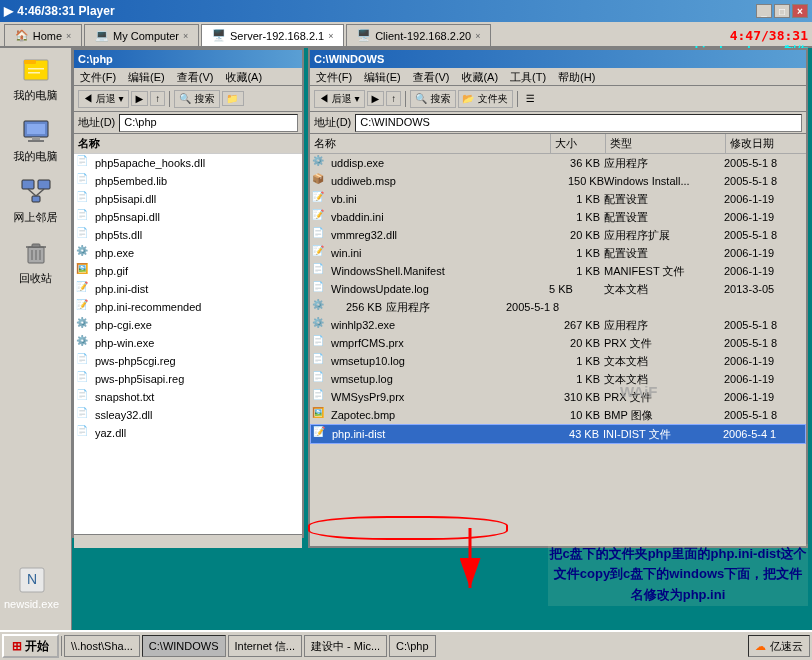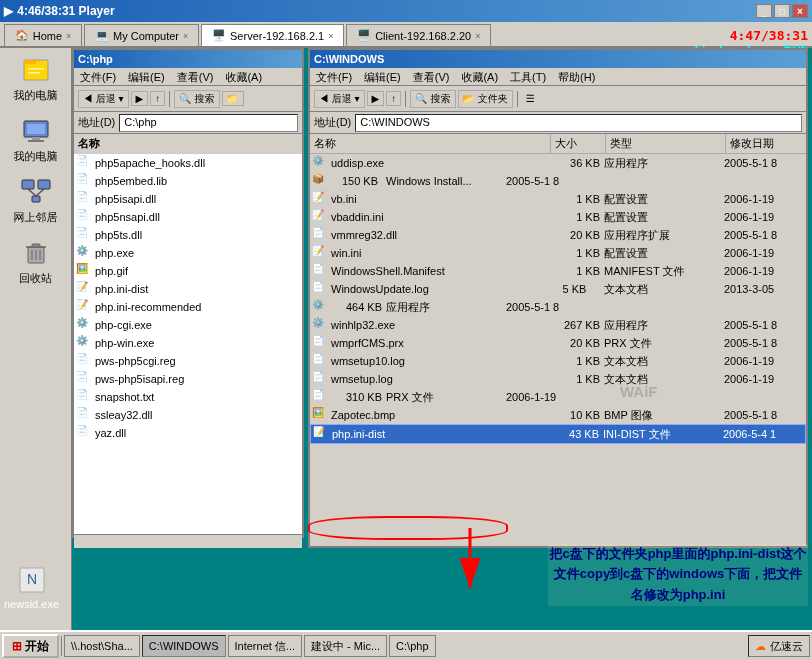--- a/index.html
+++ b/index.html
@@ -276,21 +276,22 @@
       <div id="right-files-container">
           <div style="display: flex; align-items: center; padding: 1px 2px; font-size: 11px; cursor: pointer;">
             <span style="width: 16px; height: 16px; margin-right: 3px; font-size: 10px; flex-shrink: 0;">⚙️</span>
             <span style="flex: 3 1 0%; overflow: hidden; text-overflow: ellipsis; white-space: nowrap;">uddisp.exe</span>
             <span style="width: 55px; text-align: right; padding-right: 4px;">36 KB</span>
             <span style="width: 120px; overflow: hidden; text-overflow: ellipsis; white-space: nowrap;">应用程序</span>
             <span style="width: 80px; white-space: nowrap;">2005-5-1 8</span>
           </div>
           <div style="display: flex; align-items: center; padding: 1px 2px; font-size: 11px; cursor: pointer;">
             <span style="width: 16px; height: 16px; margin-right: 3px; font-size: 10px; flex-shrink: 0;">📦</span>
-            <span style="width: 55px; text-align: right; padding-right: 8px;">150 KB</span>
+            <span style="flex: 3 1 0%; overflow: hidden; text-overflow: ellipsis; white-space: nowrap;">uddiweb.msp</span>
+            <span style="width: 55px; text-align: right; padding-right: 0;">150 KB</span>
             <span style="width: 120px; overflow: hidden; text-overflow: ellipsis; white-space: nowrap;">Windows Install...</span>
             <span style="width: 80px; white-space: nowrap;">2005-5-1 8</span>
           </div>
           <div style="display: flex; align-items: center; padding: 1px 2px; font-size: 11px; cursor: pointer;">
             <span style="width: 16px; height: 16px; margin-right: 3px; font-size: 10px; flex-shrink: 0;">📝</span>
             <span style="flex: 3 1 0%; overflow: hidden; text-overflow: ellipsis; white-space: nowrap;">vb.ini</span>
             <span style="width: 55px; text-align: right; padding-right: 4px;">1 KB</span>
             <span style="width: 120px; overflow: hidden; text-overflow: ellipsis; white-space: nowrap;">配置设置</span>
             <span style="width: 80px; white-space: nowrap;">2006-1-19</span>
           </div>
@@ -318,27 +319,27 @@
           <div style="display: flex; align-items: center; padding: 1px 2px; font-size: 11px; cursor: pointer;">
             <span style="width: 16px; height: 16px; margin-right: 3px; font-size: 10px; flex-shrink: 0;">📄</span>
             <span style="flex: 3 1 0%; overflow: hidden; text-overflow: ellipsis; white-space: nowrap;">WindowsShell.Manifest</span>
             <span style="width: 55px; text-align: right; padding-right: 4px;">1 KB</span>
             <span style="width: 120px; overflow: hidden; text-overflow: ellipsis; white-space: nowrap;">MANIFEST 文件</span>
             <span style="width: 80px; white-space: nowrap;">2006-1-19</span>
           </div>
           <div style="display: flex; align-items: center; padding: 1px 2px; font-size: 11px; cursor: pointer;">
             <span style="width: 16px; height: 16px; margin-right: 3px; font-size: 10px; flex-shrink: 0;">📄</span>
             <span style="flex: 3 1 0%; overflow: hidden; text-overflow: ellipsis; white-space: nowrap;">WindowsUpdate.log</span>
-            <span style="width: 55px; text-align: center; padding-right: 4px;">5 KB</span>
+            <span style="width: 55px; text-align: left; padding-right: 4px;">5 KB</span>
             <span style="width: 120px; overflow: hidden; text-overflow: ellipsis; white-space: nowrap;">文本文档</span>
             <span style="width: 80px; white-space: nowrap;">2013-3-05</span>
           </div>
           <div style="display: flex; align-items: center; padding: 1px 2px; font-size: 11px; cursor: pointer;">
             <span style="width: 16px; height: 16px; margin-right: 3px; font-size: 10px; flex-shrink: 0;">⚙️</span>
-            <span style="width: 55px; text-align: right; padding-right: 4px;">464 KB</span>
+            <span style="width: 55px; text-align: right; padding-right: 4px;">256 KB</span>
             <span style="width: 120px; overflow: hidden; text-overflow: ellipsis; white-space: nowrap;">应用程序</span>
             <span style="width: 80px; white-space: nowrap;">2005-5-1 8</span>
           </div>
           <div style="display: flex; align-items: center; padding: 1px 2px; font-size: 11px; cursor: pointer;">
             <span style="width: 16px; height: 16px; margin-right: 3px; font-size: 10px; flex-shrink: 0;">⚙️</span>
             <span style="flex: 3 1 0%; overflow: hidden; text-overflow: ellipsis; white-space: nowrap;">winhlp32.exe</span>
             <span style="width: 55px; text-align: right; padding-right: 4px;">267 KB</span>
             <span style="width: 120px; overflow: hidden; text-overflow: ellipsis; white-space: nowrap;">应用程序</span>
             <span style="width: 80px; white-space: nowrap;">2005-5-1 8</span>
           </div>
@@ -358,20 +359,21 @@
           </div>
           <div style="display: flex; align-items: center; padding: 1px 2px; font-size: 11px; cursor: pointer;">
             <span style="width: 16px; height: 16px; margin-right: 3px; font-size: 10px; flex-shrink: 0;">📄</span>
             <span style="flex: 3 1 0%; overflow: hidden; text-overflow: ellipsis; white-space: nowrap;">wmsetup.log</span>
             <span style="width: 55px; text-align: right; padding-right: 4px;">1 KB</span>
             <span style="width: 120px; overflow: hidden; text-overflow: ellipsis; white-space: nowrap;">文本文档</span>
             <span style="width: 80px; white-space: nowrap;">2006-1-19</span>
           </div>
           <div style="display: flex; align-items: center; padding: 1px 2px; font-size: 11px; cursor: pointer;">
             <span style="width: 16px; height: 16px; margin-right: 3px; font-size: 10px; flex-shrink: 0;">📄</span>
+            <span style="flex: 3 1 0%; overflow: hidden; text-overflow: ellipsis; white-space: nowrap;">WMSysPr9.prx</span>
             <span style="width: 55px; text-align: right; padding-right: 4px;">310 KB</span>
             <span style="width: 120px; overflow: hidden; text-overflow: ellipsis; white-space: nowrap;">PRX 文件</span>
             <span style="width: 80px; white-space: nowrap;">2006-1-19</span>
           </div>
           <div style="display: flex; align-items: center; padding: 1px 2px; font-size: 11px; cursor: pointer;">
             <span style="width: 16px; height: 16px; margin-right: 3px; font-size: 10px; flex-shrink: 0;">🖼️</span>
             <span style="flex: 3 1 0%; overflow: hidden; text-overflow: ellipsis; white-space: nowrap;">Zapotec.bmp</span>
             <span style="width: 55px; text-align: right; padding-right: 4px;">10 KB</span>
             <span style="width: 120px; overflow: hidden; text-overflow: ellipsis; white-space: nowrap;">BMP 图像</span>
             <span style="width: 80px; white-space: nowrap;">2005-5-1 8</span>

